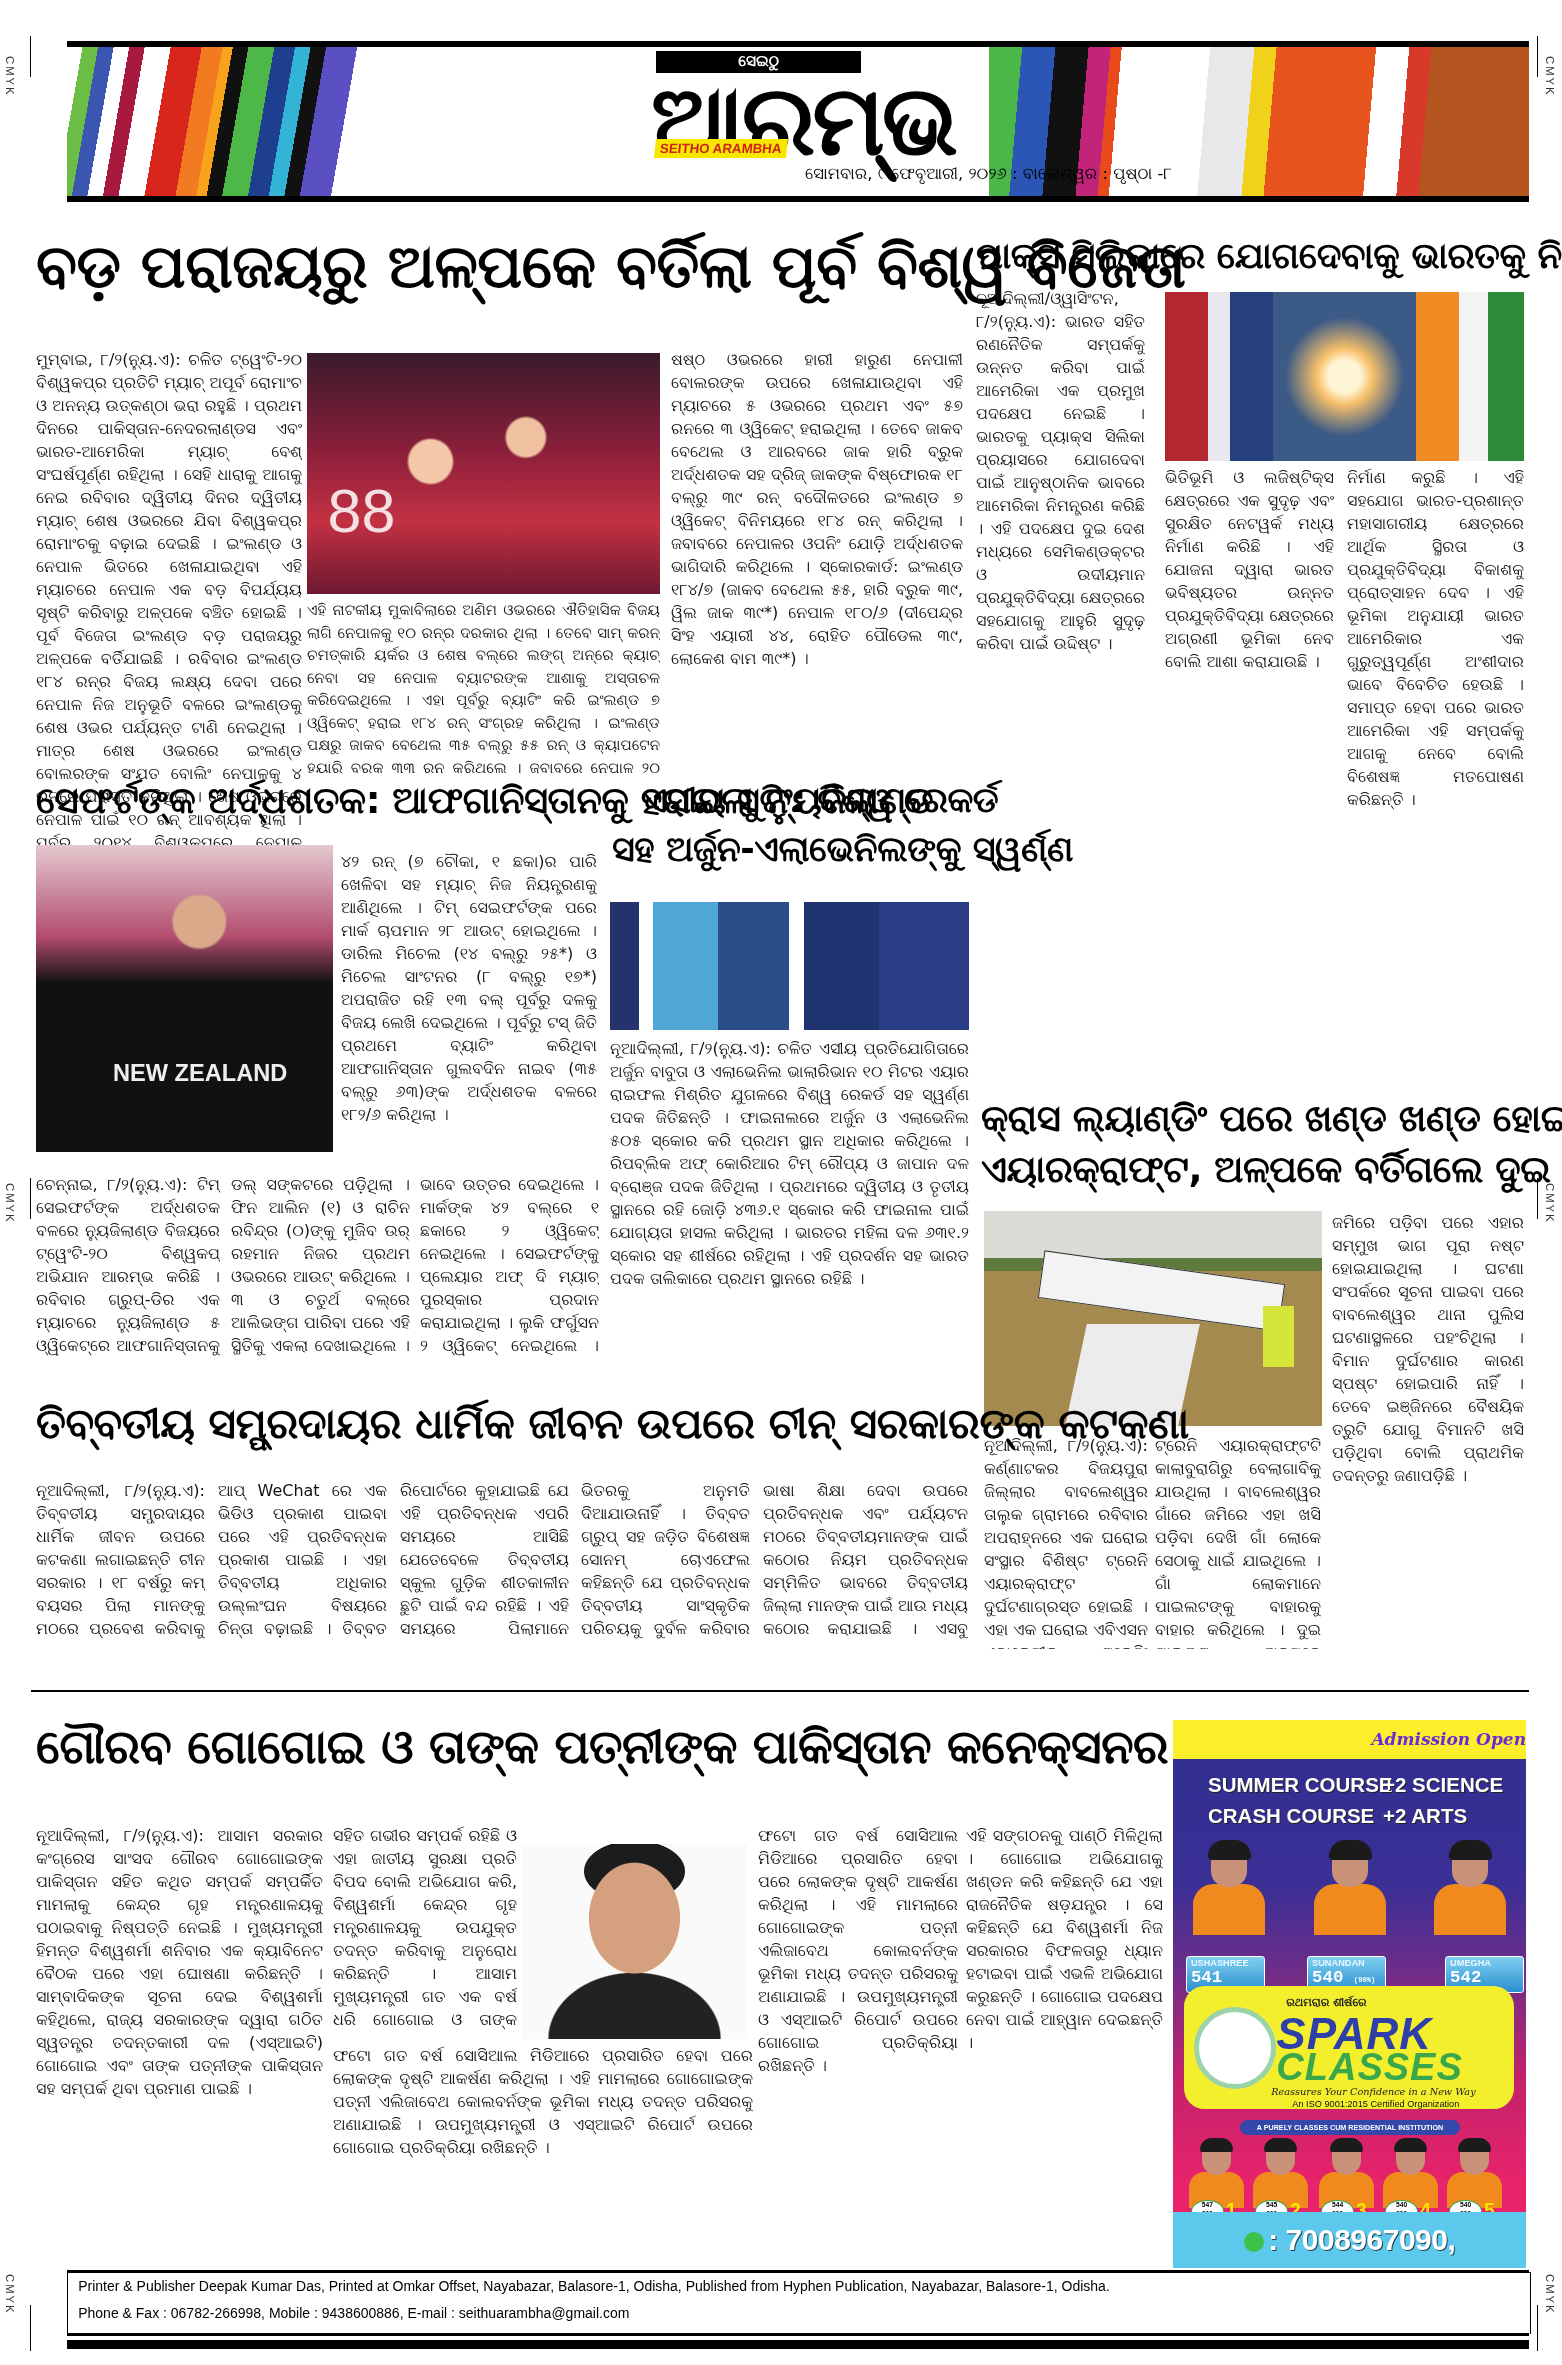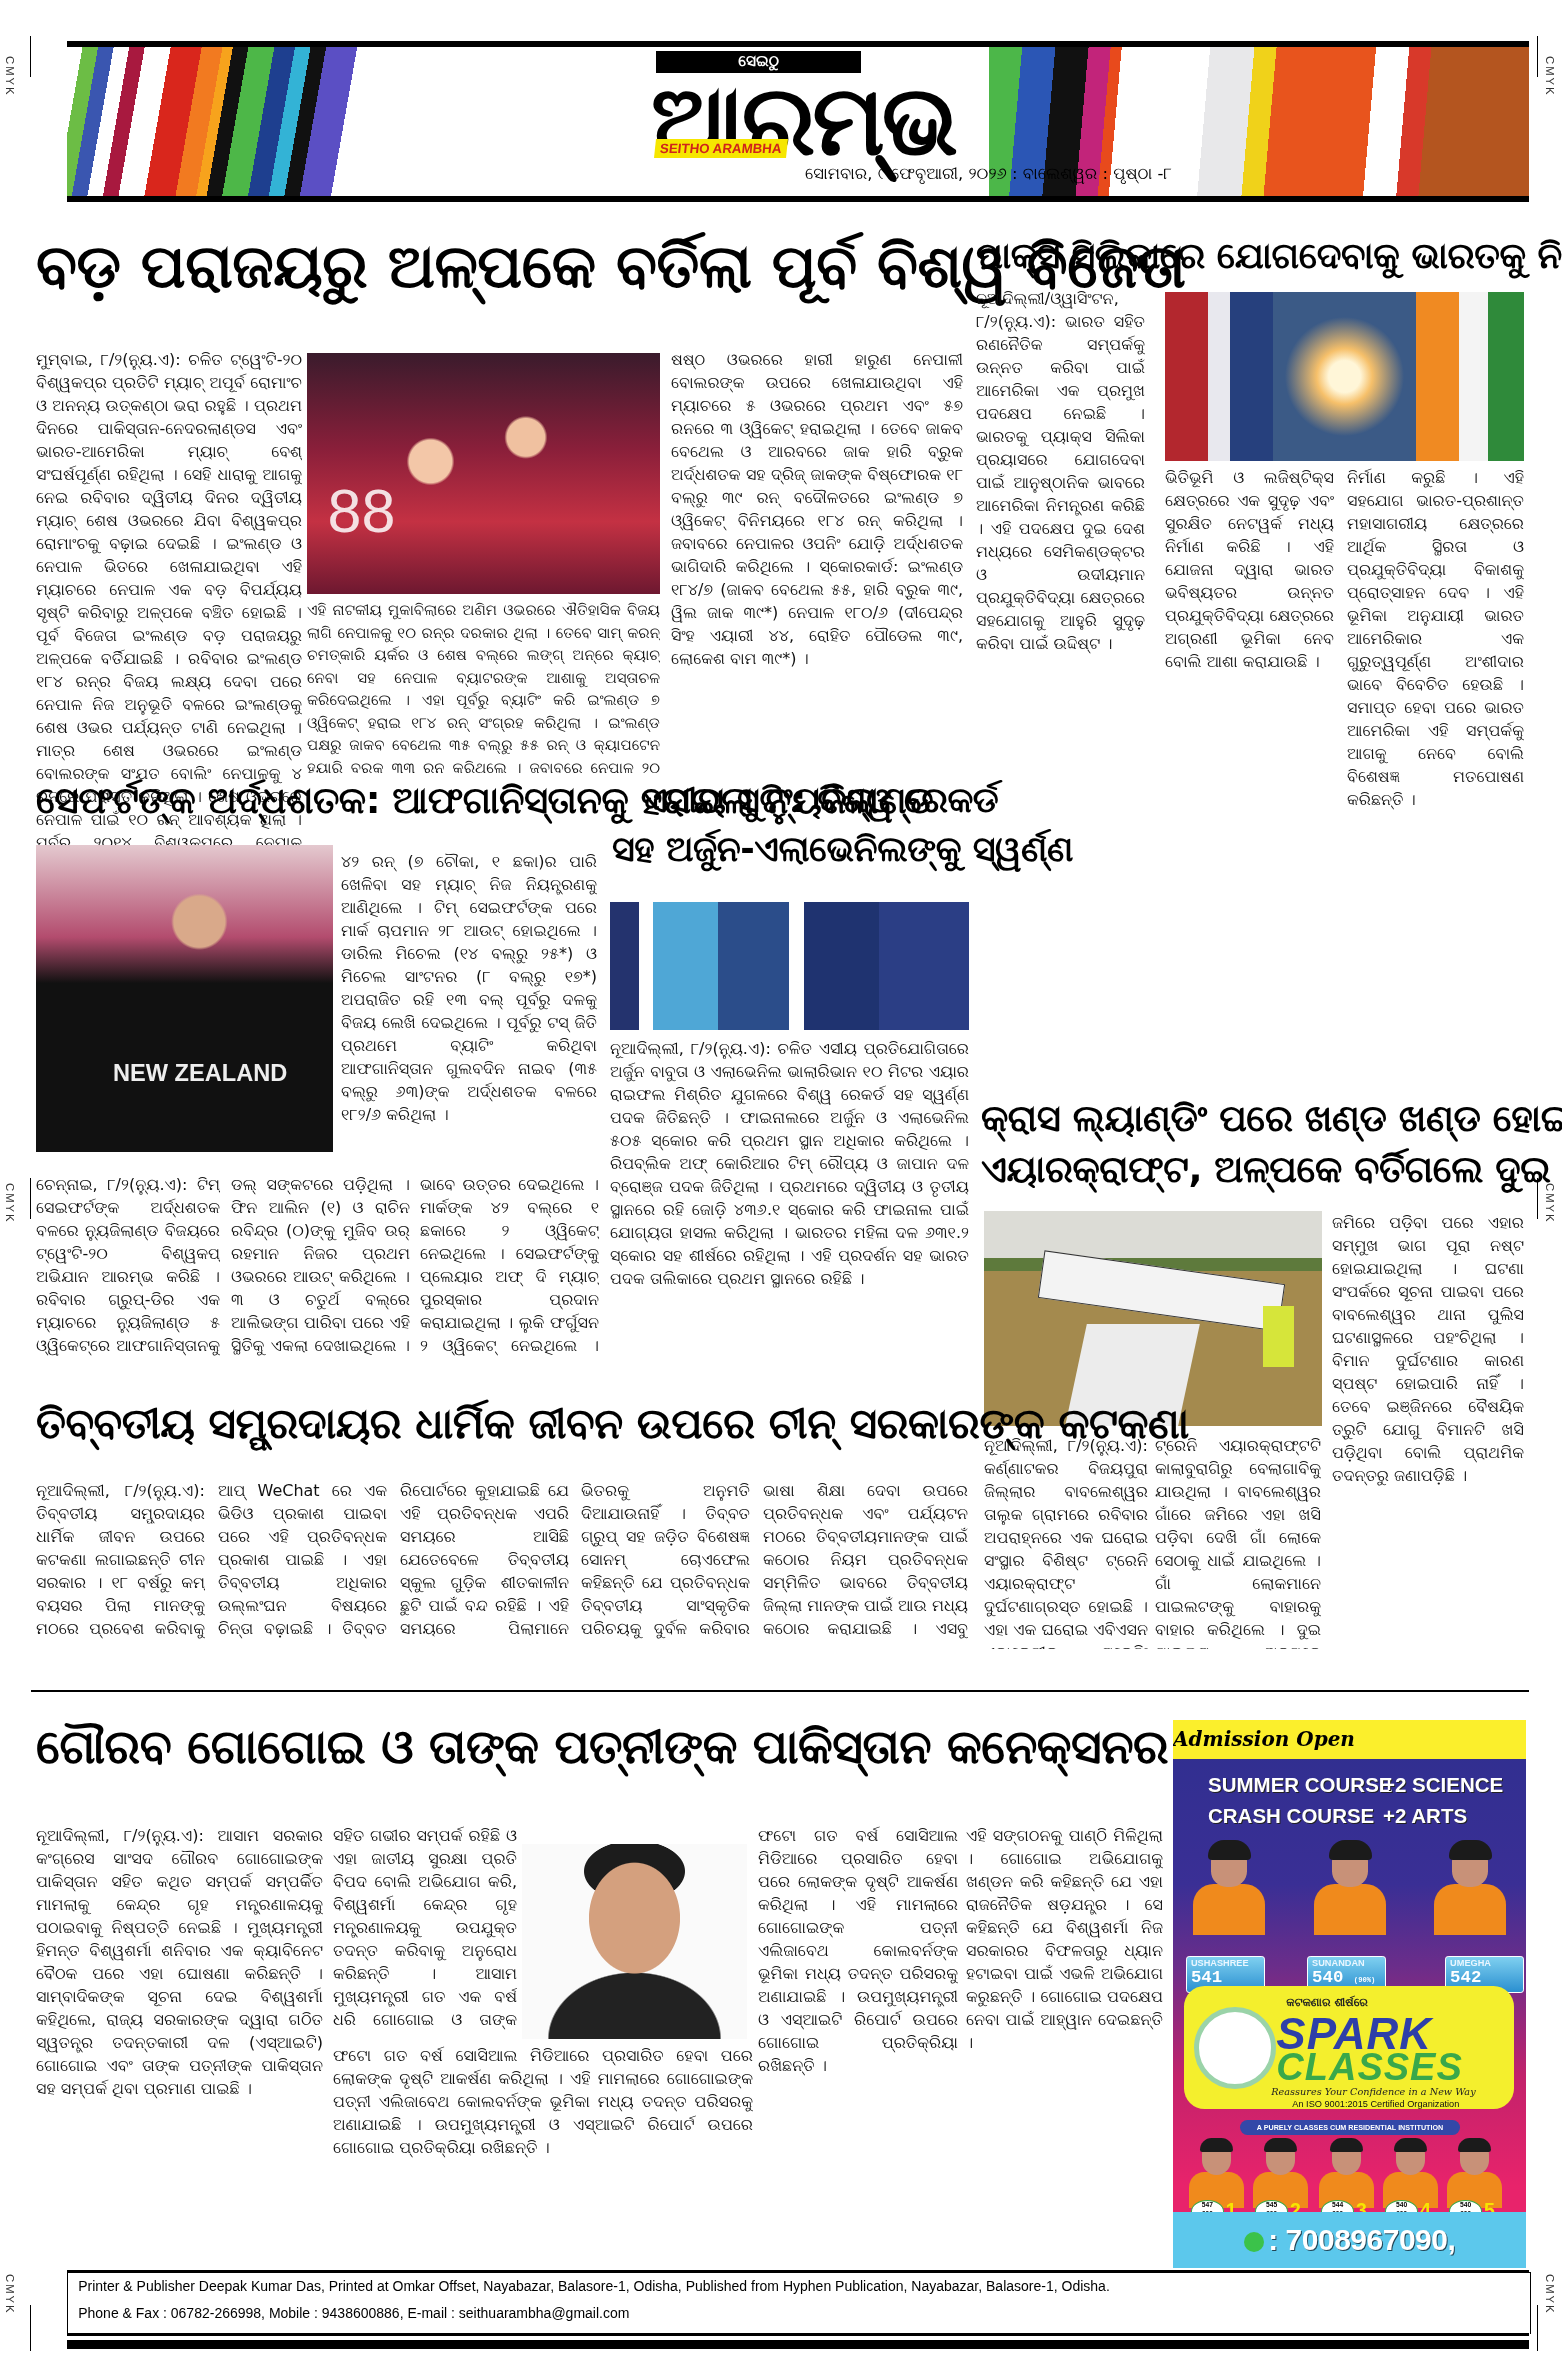--- a/index.html
+++ b/index.html
@@ -29,22 +29,22 @@
   
   .footer { position: absolute; left: 67px; top: 2272px; width: 1462px; height: 61px; border: 1.5px solid #000; border-bottom: none; }
   .footer-line { position: absolute; left: 67px; width: 1462px; background: #000; }
   .imprint { position: absolute; left: 10.2px; font-family: "Liberation Sans", sans-serif; font-size: 14px; white-space: nowrap; }
   .editor-box { position: absolute; right: 0; top: 0; width: 435px; height: 61px; border-left: 1.5px solid #000; text-align: right; }
   .editor-or { font-size: 20.5px; font-weight: bold; padding-right: 5.1px; line-height: 28px; }
   .editor-en { font-family: "Liberation Sans", sans-serif; font-size: 21.5px; font-weight: bold; padding-right: 5.1px; line-height: 28px; }
   
   .ad { position: absolute; left: 1173px; top: 1720px; width: 353px; height: 548px; overflow: hidden;
         background: linear-gradient(#2f2f8f 0%, #3a2f95 30%, #6b2d8a 45%, #c2226b 65%, #e8236b 85%); }
-  .ad-banner { position: absolute; left: 0; top: 0; width: 100%; height: 39px; background: #fbef2c; color: #000000;
-               font-family: "DejaVu Serif", serif; font-style: italic; font-weight: bold; font-size: 20px; text-align: left; line-height: 39px; }
+  .ad-banner { position: absolute; left: 0; top: 0; width: 100%; height: 39px; background: #fbef2c; color: #6d28d9;
+               font-family: "DejaVu Serif", serif; font-style: italic; font-weight: bold; font-size: 17px; text-align: right; line-height: 39px; }
   .ad-courses { position: absolute; top: 49px; color: #fff; font-family: "Liberation Sans", sans-serif; font-weight: bold; font-size: 20.5px;
                 line-height: 31px; text-shadow: 1px 1px 0 #222; }
   .topper { position: absolute; top: 123px; width: 82px; height: 118px; }
   .topper .head { position: absolute; left: 23px; top: 0; width: 36px; height: 44px; background: #c89178; border-radius: 20.5px 20.5px 18px 18px; }
   .topper .hair { position: absolute; left: 19.5px; top: -3.1px; width: 43px; height: 20.5px; background: #1b1b1b; border-radius: 20.5px 20.5px 5.1px 5.1px; }
   .topper .shirt { position: absolute; left: 5.1px; top: 41px; width: 72px; height: 51px; background: #f08a1c; border-radius: 20.5px 20.5px 0 0; }
   .score-badge { position: absolute; top: 113px; width: 77px; height: 35px; background: linear-gradient(#7fd0f0, #2a8fd0);
                  border: 1px solid #fff; border-radius: 3.1px; color: #fff; font-family: "Liberation Sans", sans-serif; font-weight: bold; }
   .score-badge .nm { font-size: 9.2px; padding-left: 4.1px; line-height: 12.3px; color: #eaf6ff; }
   .score-badge .sc { font-size: 17.4px; padding-left: 4.1px; line-height: 18.4px; font-family: Liberation Mono, monospace; }
@@ -206,21 +206,21 @@
     <div class="nm">SUNANDAN</div>
     <div class="sc"><span>540</span> <span class="pc">(90%)</span></div>
   </div>
   <div class="score-badge" style="left:272px;top:236px;">
     <div class="nm">UMEGHA</div>
     <div class="sc"><span>542</span> <span class="pc">(90.33%)</span></div>
   </div>
 
   <div class="spark-panel">
     <div class="spark-logo"></div>
-    <div class="spark-tag">କଟକଣାର ଶୀର୍ଷରେ</div>
+    <div class="spark-tag">ରଥମରାର ଶୀର୍ଷରେ</div>
     <div class="spark-word">SPARK</div>
     <div class="classes-word">CLASSES</div>
     <div class="spark-tagline">Reassures Your Confidence in a New Way</div>
     <div class="spark-iso">An ISO 9001:2015 Certified Organization</div>
   </div>
   <div class="institute">A PURELY CLASSES CUM RESIDENTIAL INSTITUTION</div>
 
   <div class="student" style="left:12.8px;">
       <div class="shirt"></div>
       <div class="head"></div>

